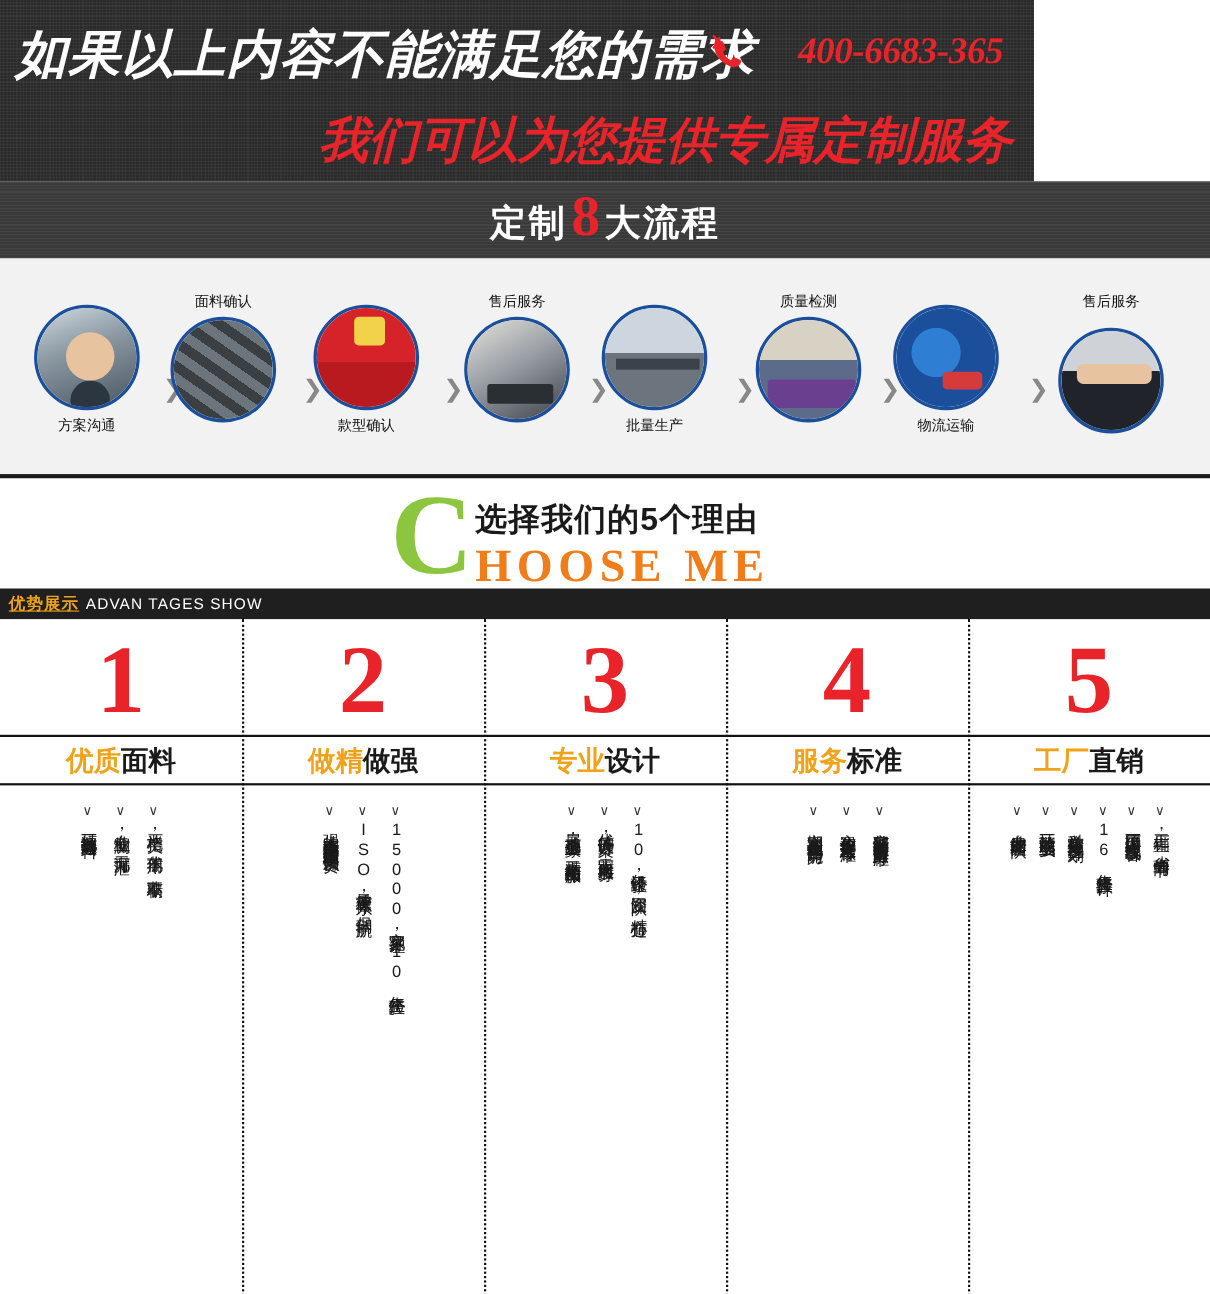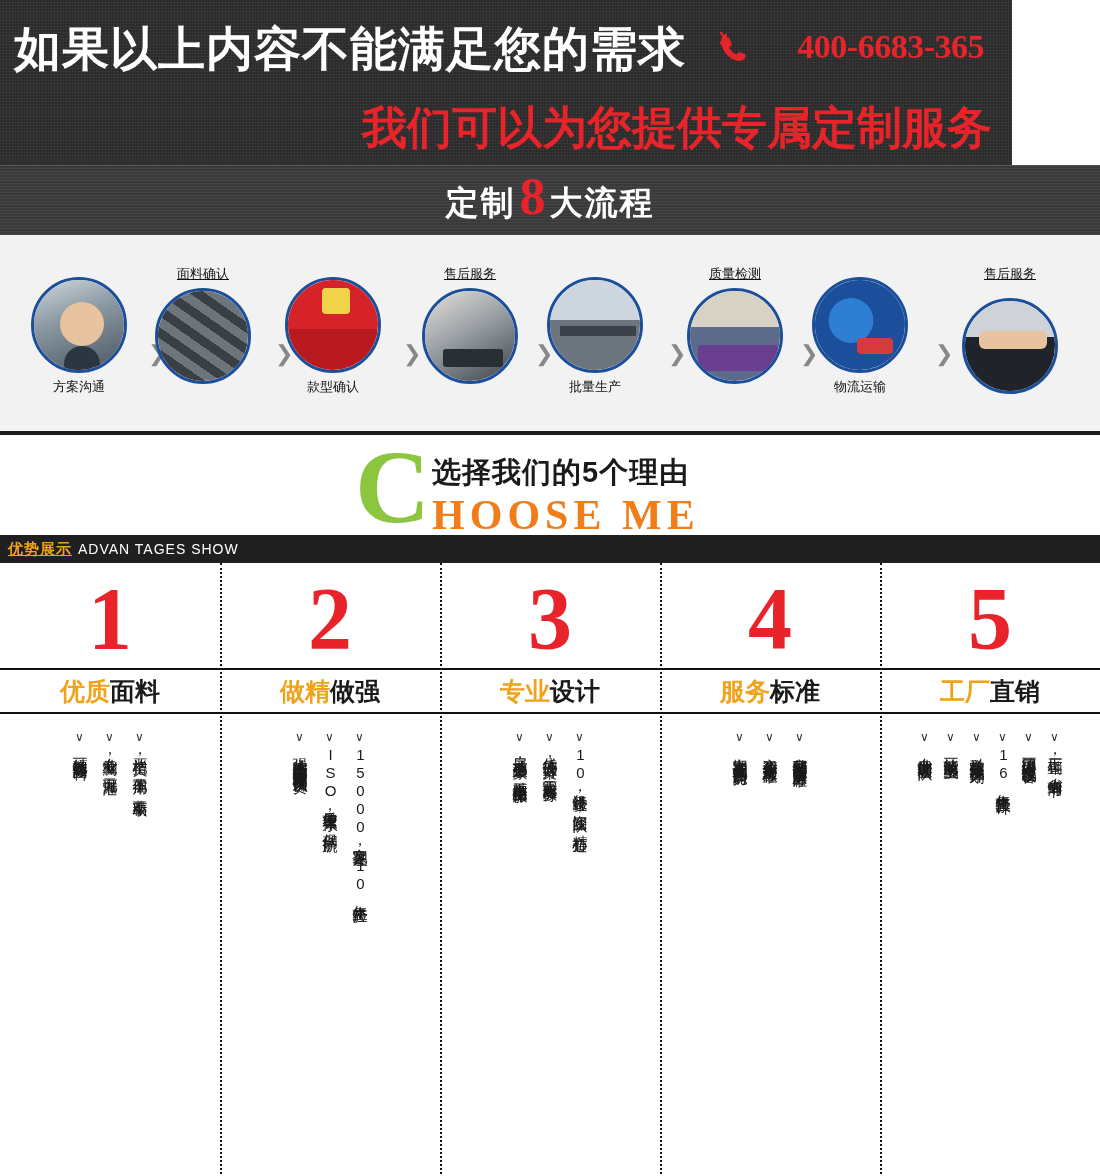--- a/index.html
+++ b/index.html
@@ -7,26 +7,27 @@
     width: 1100px;
     height: 1176px;
     font-family: "Liberation Sans", sans-serif;
     background: #ffffff;
     overflow: hidden;
   }
 
   
   .banner {
     position: relative;
-    width: 1012px;
+    width: 940px;
     height: 165px;
     background:
       repeating-linear-gradient(0deg, rgba(255,255,255,0.045) 0px, rgba(255,255,255,0.045) 1px, rgba(0,0,0,0) 1px, rgba(0,0,0,0) 3px),
       repeating-linear-gradient(90deg, rgba(255,255,255,0.03) 0px, rgba(255,255,255,0.03) 1px, rgba(0,0,0,0) 1px, rgba(0,0,0,0) 3px),
       #2b2b2b;
+    font-style: italic;
   }
   .banner-line1 {
     position: absolute;
     left: 14px;
     top: 18px;
     color: #ffffff;
     font-size: 47px;
     font-weight: bold;
     letter-spacing: 1px;
     white-space: nowrap;
@@ -115,21 +116,21 @@
     position: relative;
   }
   .step .lbl {
     font-size: 13px;
     color: #111;
     margin-top: 5px;
     white-space: nowrap;
   }
   .step.up .lbl { order: -1; }
   .step.up { display: flex; flex-direction: column; }
-  .step.up .lbl { margin-top: 0; margin-bottom: 5px; text-decoration: underline; }
+  .step.up .lbl { margin-top: 0; margin-bottom: 5px; }
 
   .arrow {
     position: absolute;
     width: 26px;
     height: 22px;
     color: #888;
     font-size: 22px;
     line-height: 22px;
   }
 

